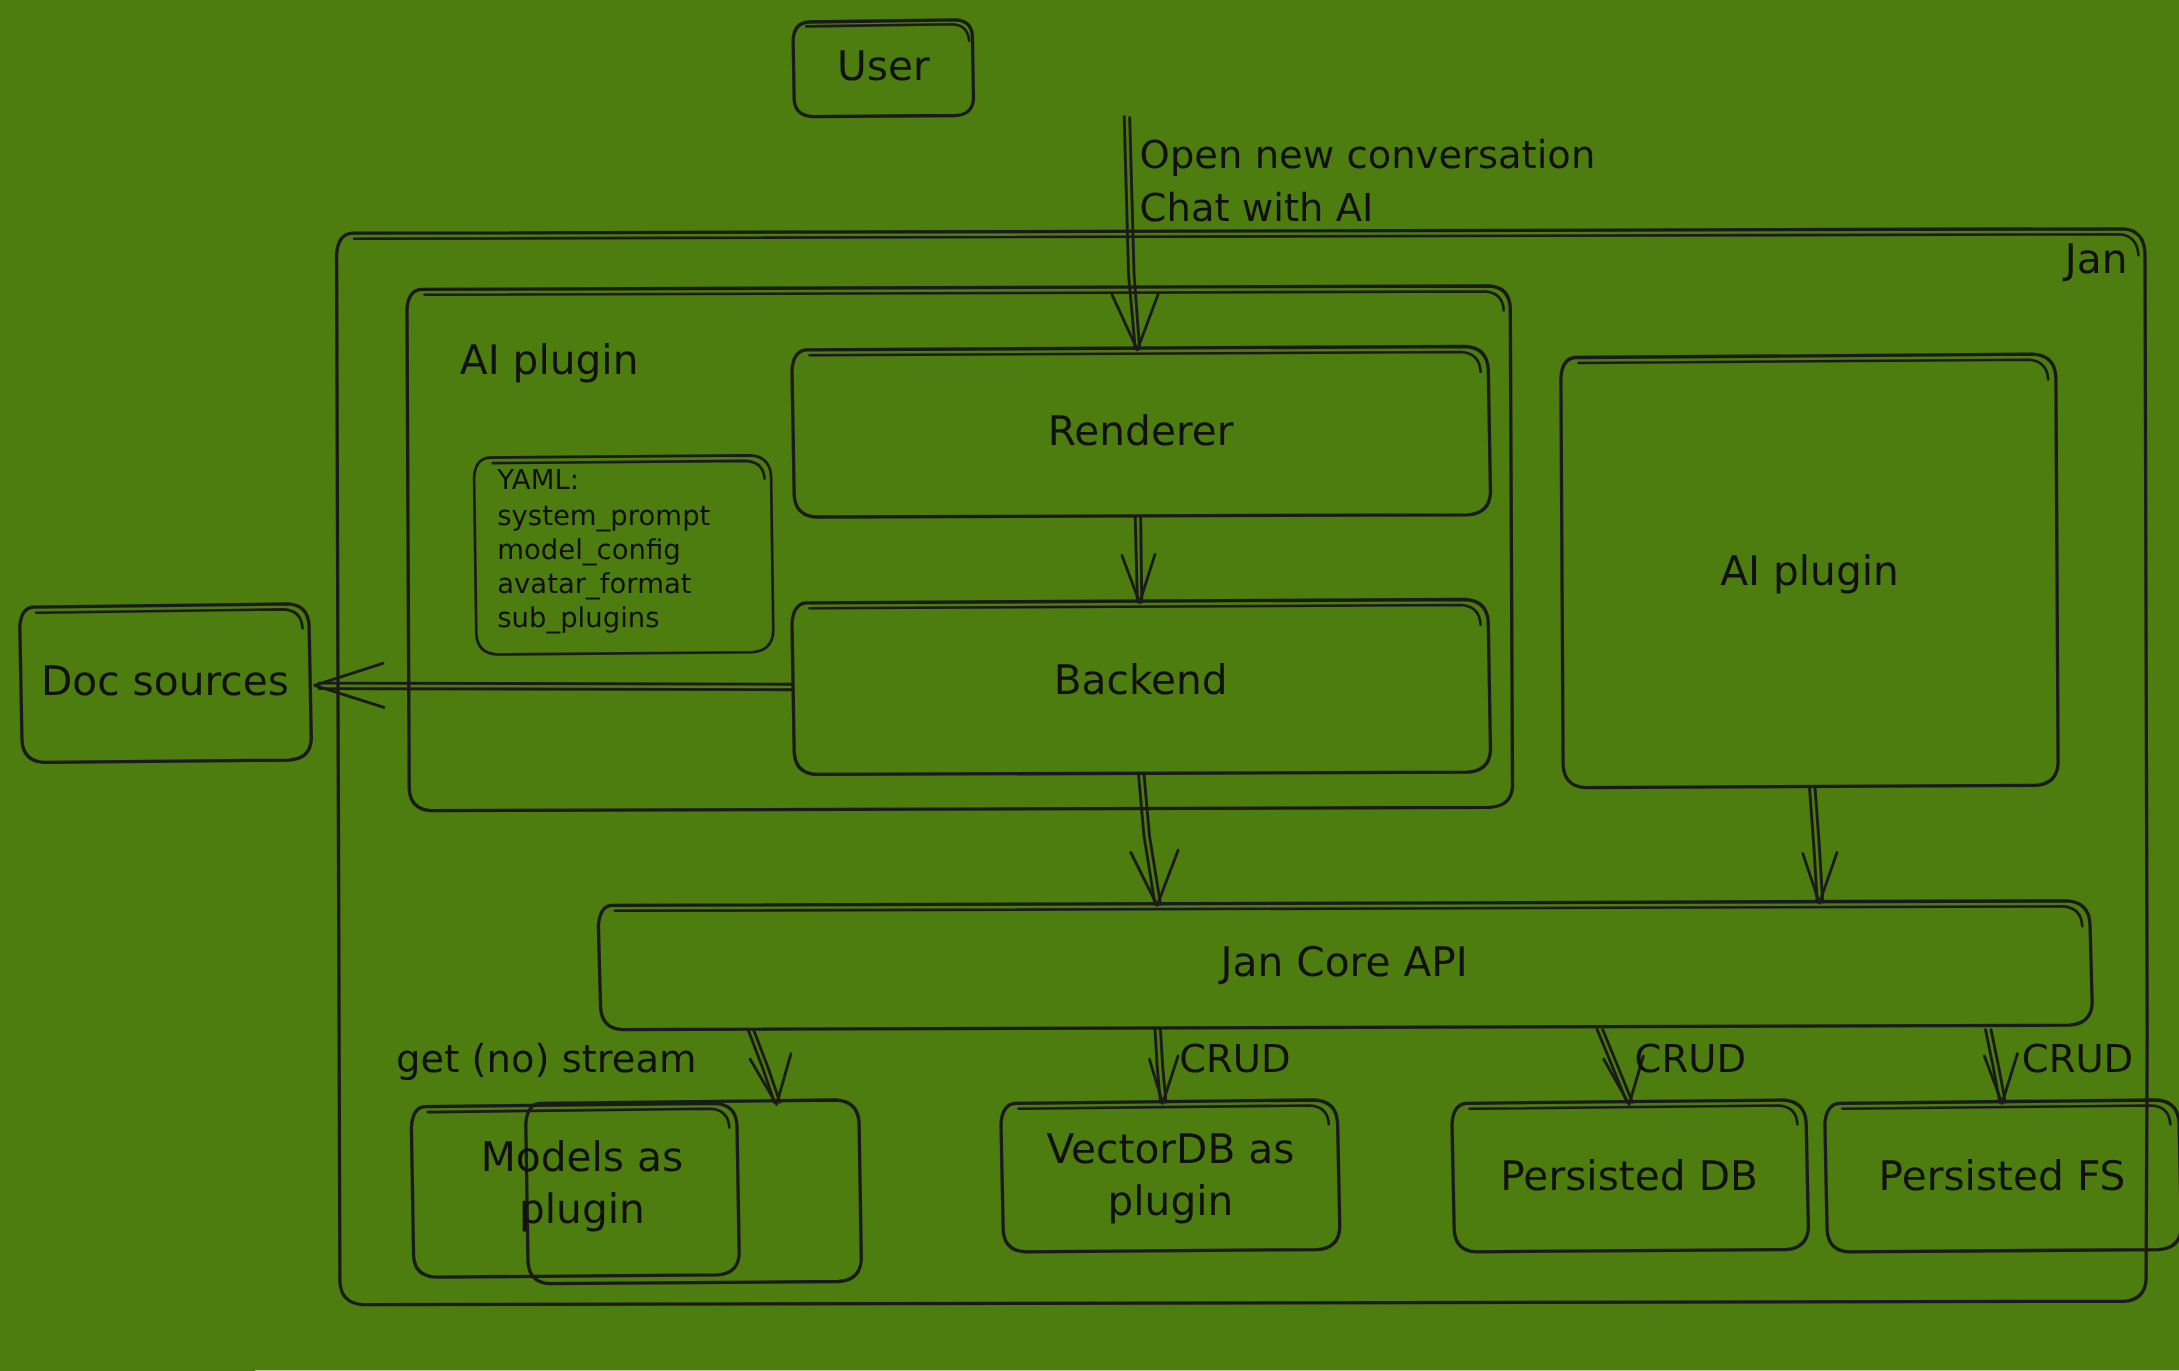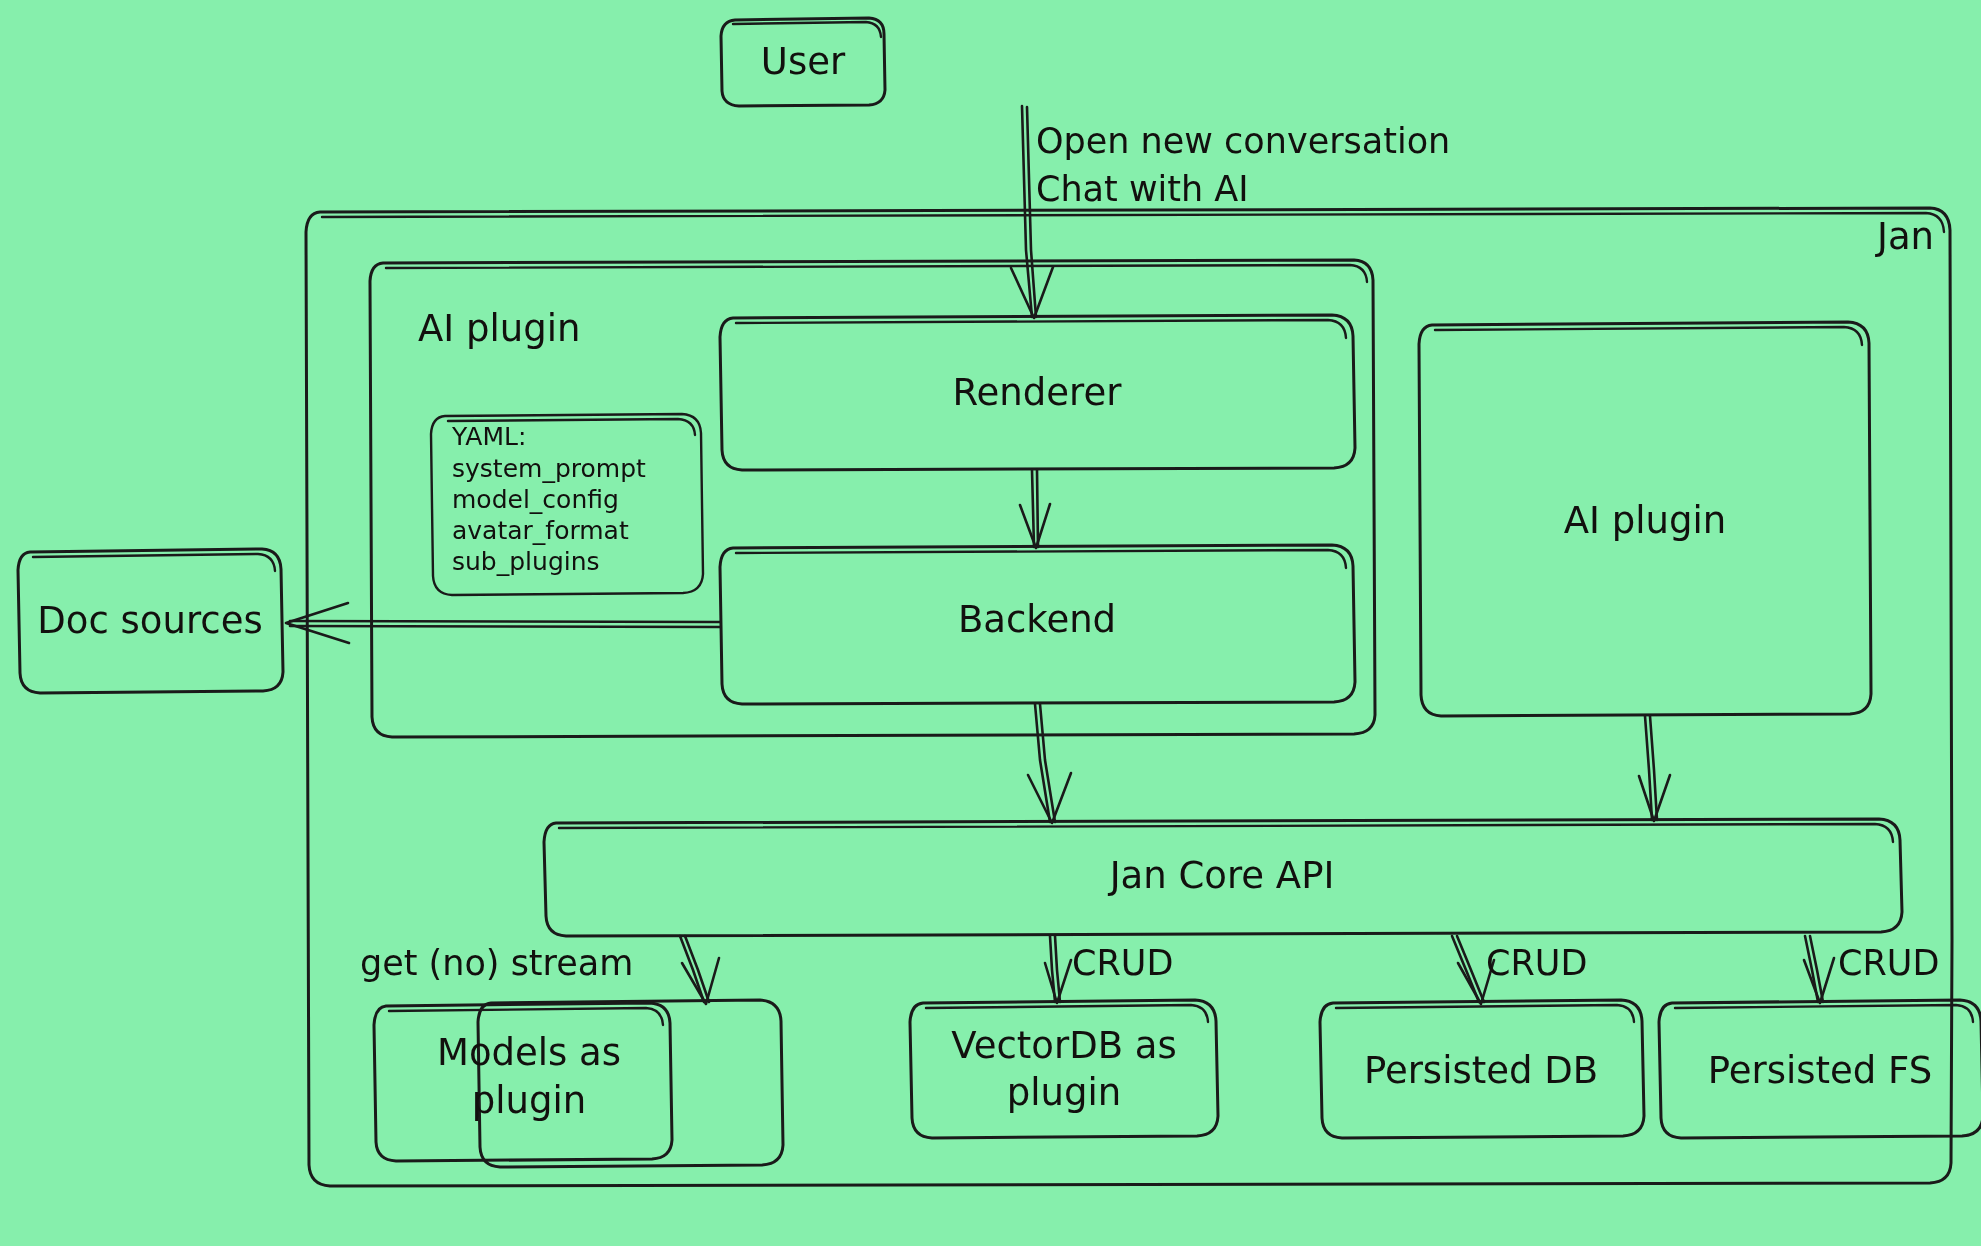--- a/index.html
+++ b/index.html
@@ -4,21 +4,21 @@
 <style>
   html, body {
     margin: 0;
     padding: 0;
     background: #ffffff;
   }
   #stage {
     position: relative;
     width: 1981px;
     height: 1246px;
-    background: #86efac;
+    background: #4d7c0f;
     overflow: hidden;
     font-family: "DejaVu Sans", sans-serif;
   }
   svg.diagram {
     position: absolute;
     inset: 0;
     width: 1981px;
     height: 1246px;
   }
   .shape {

